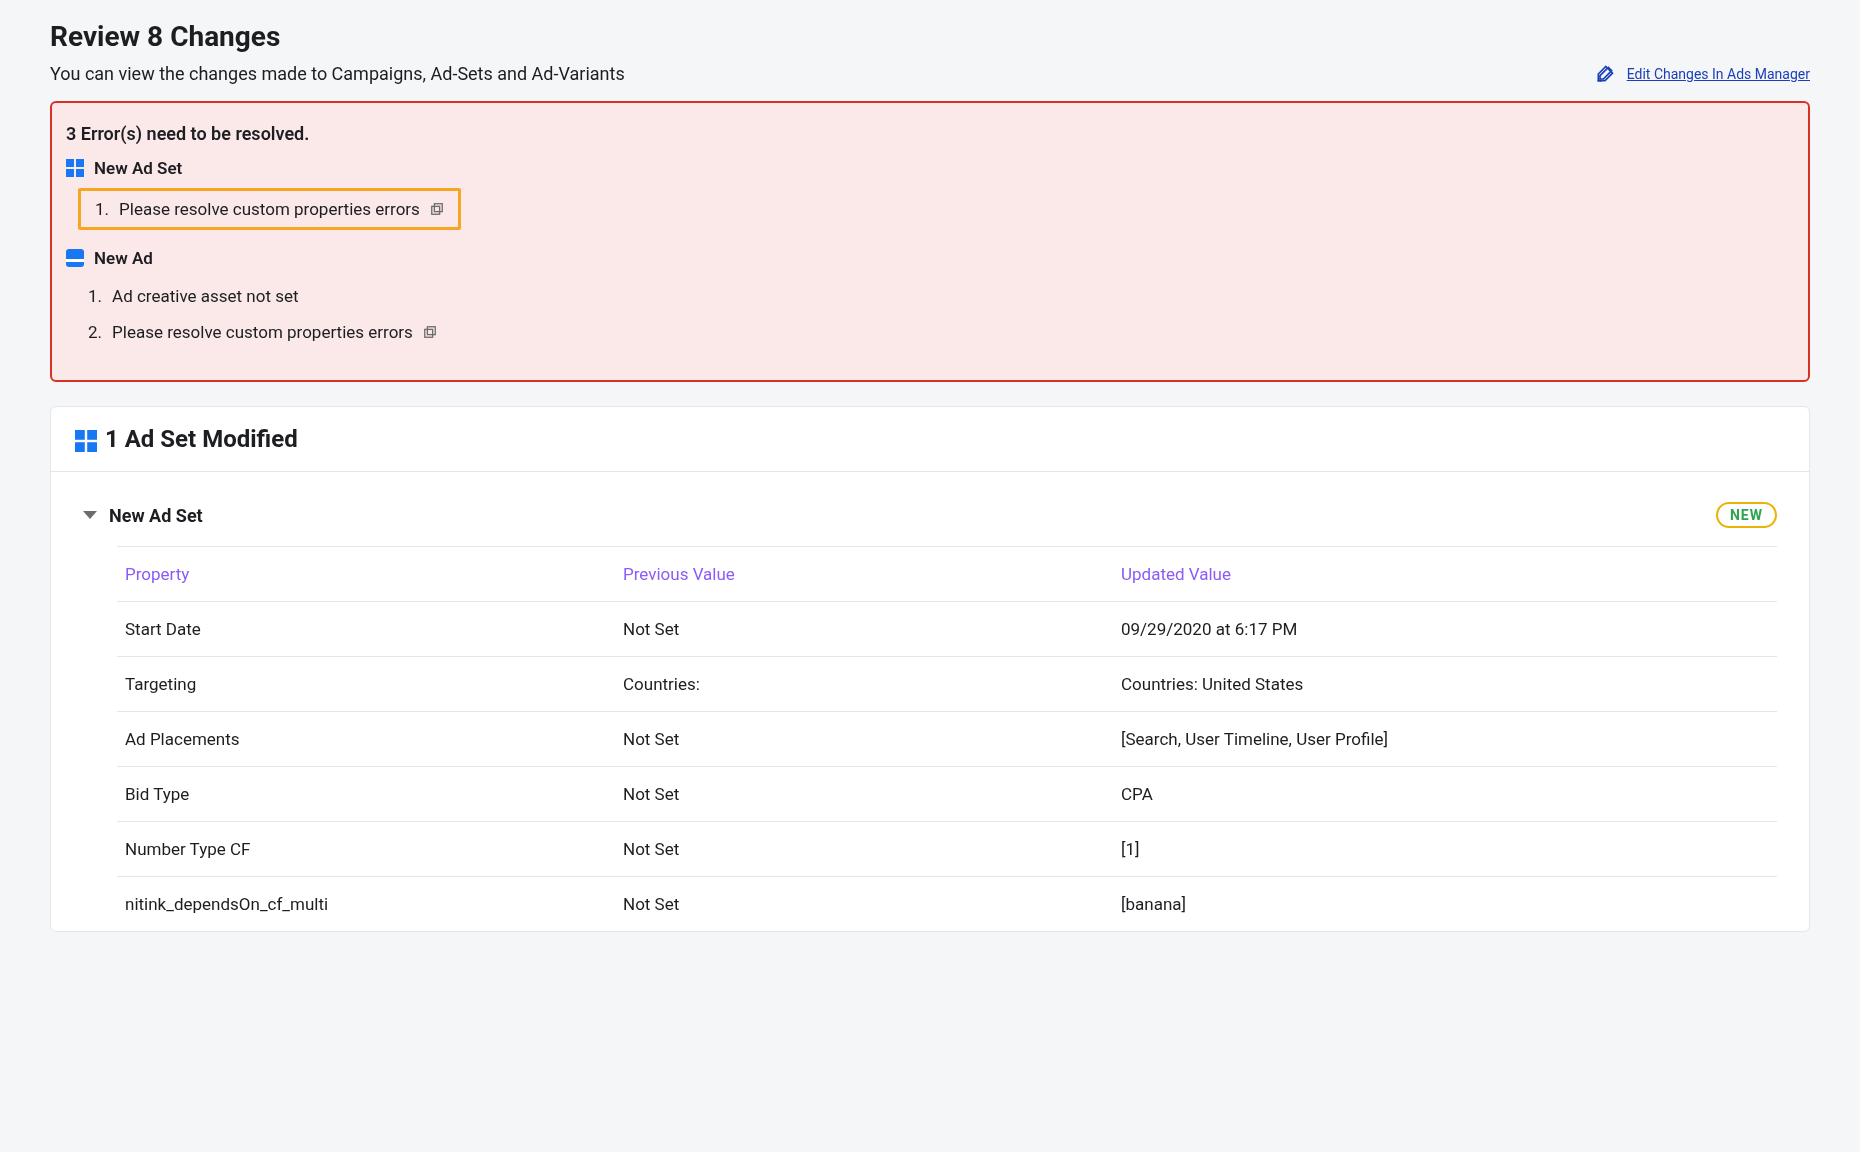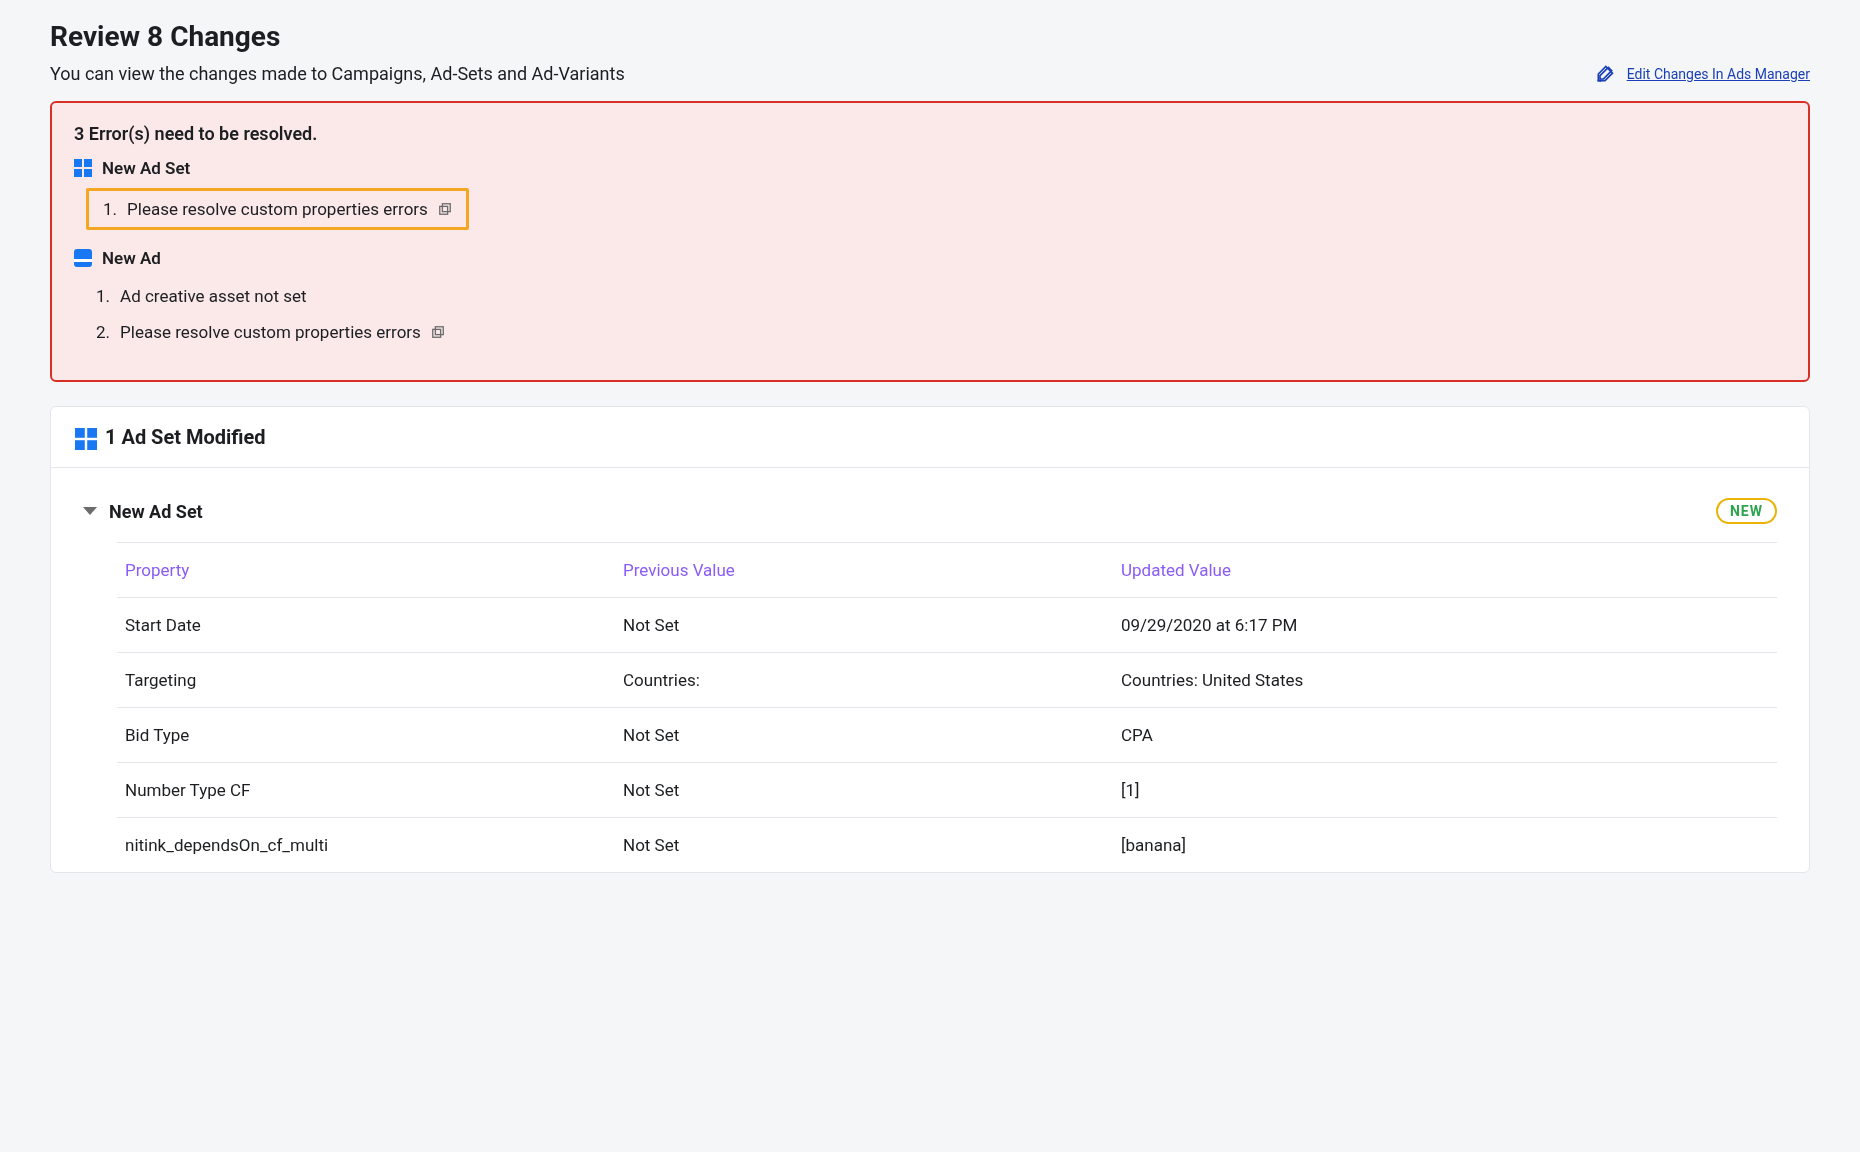--- a/index.html
+++ b/index.html
@@ -35,21 +35,21 @@
       gap: 12px;
     }
     .edit-icon {
       display: inline-flex;
       color: #1a3fb8;
     }
     .error-box {
       border: 2px solid #d93025;
       background: #fbe9e9;
       border-radius: 6px;
-      padding: 20px 22px;
+      padding: 20px 14px;
       margin-bottom: 24px;
     }
     .error-title {
       font-size: 18px;
       font-weight: 600;
       margin-bottom: 14px;
     }
     .error-group {
       margin-bottom: 10px;
     }
@@ -98,21 +98,21 @@
       background: #fff;
       border-radius: 6px;
       border: 1px solid #e4e6eb;
     }
     .section-header {
       display: flex;
       align-items: center;
       gap: 12px;
       padding: 18px 24px;
       border-bottom: 1px solid #e4e6eb;
-      font-size: 20px;
+      font-size: 24px;
       font-weight: 700;
     }
     .section-body { padding: 18px 32px 0 32px; }
     .subsection-header {
       display: flex;
       align-items: center;
       justify-content: space-between;
       padding: 12px 0 18px 0;
     }
     .subsection-left {
@@ -266,20 +266,25 @@
           <td>Start Date</td>
           <td>Not Set</td>
           <td>09/29/2020 at 6:17 PM</td>
         </tr>
         <tr>
           <td>Targeting</td>
           <td>Countries:</td>
           <td>Countries: United States</td>
         </tr>
         <tr>
+          <td>Ad Placements</td>
+          <td>Not Set</td>
+          <td>[Search, User Timeline, User Profile]</td>
+        </tr>
+        <tr>
           <td>Bid Type</td>
           <td>Not Set</td>
           <td>CPA</td>
         </tr>
         <tr>
           <td>Number Type CF</td>
           <td>Not Set</td>
           <td>[1]</td>
         </tr>
         <tr>

